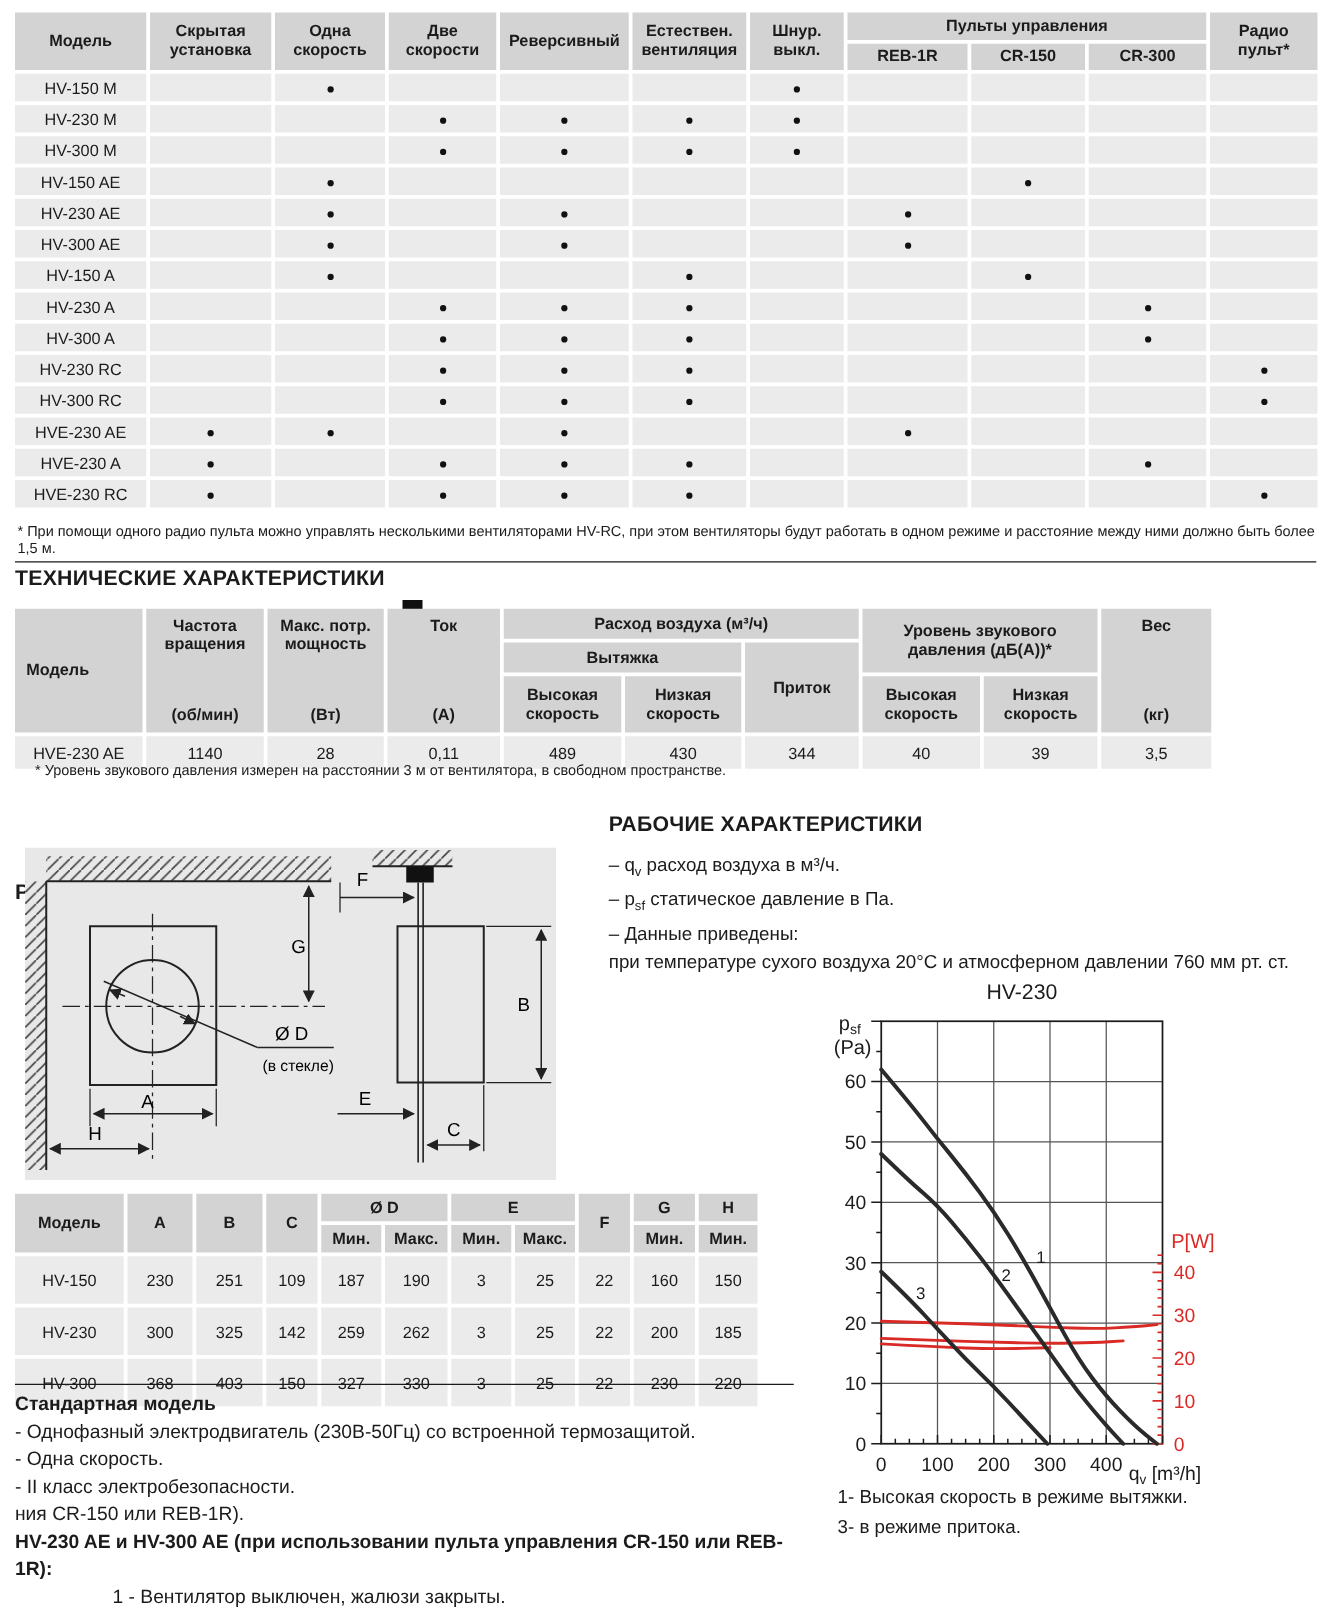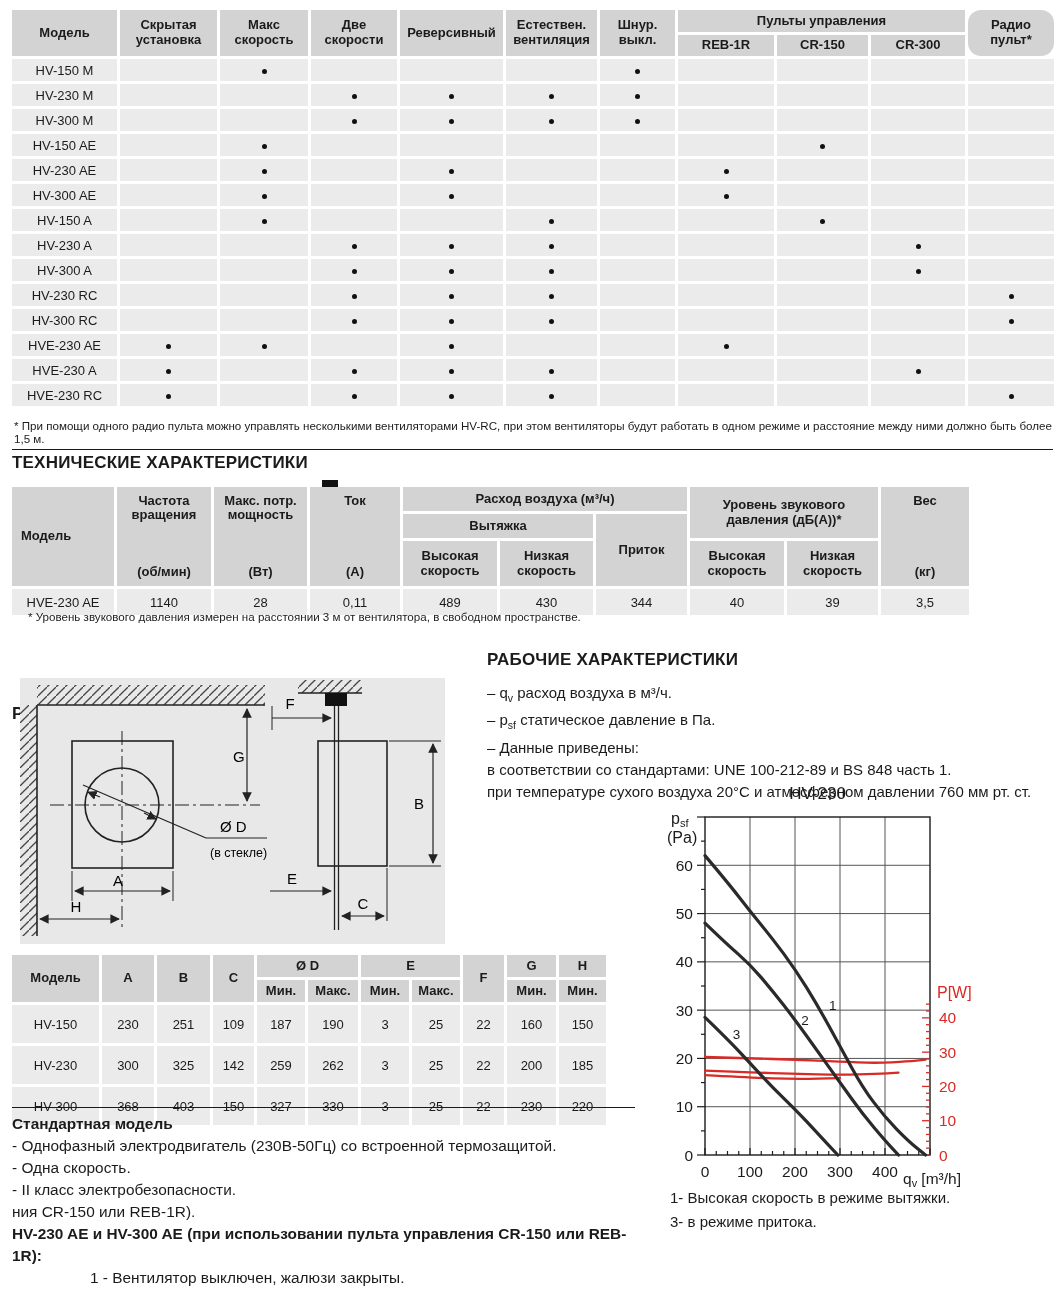--- a/index.html
+++ b/index.html
@@ -11,21 +11,21 @@
   
   table.grid { border-collapse:separate; border-spacing:3px; table-layout:fixed; }
   table.grid th, table.grid td { background:#ebebeb; font-size:13px; text-align:center; vertical-align:middle; padding:1px 2px; }
   table.grid th { background:#d3d3d3; font-weight:bold; line-height:1.15; }
   td.model-cell, th.model-h { text-align:left; padding-left:9px; }
   
   .features-wrap { position:absolute; left:9px; top:7px; }
   .features-wrap td { height:22px; }
   .features-wrap thead tr:first-child th { height:22px; }
   .features-wrap thead tr:last-child th { height:21px; }
-  th.radio-h { vertical-align:top; padding-top:5px;border-radius:13px; }
+  th.radio-h { vertical-align:top; padding-top:5px; }
   .dot { display:inline-block; width:5px; height:5px; border-radius:50%; background:#111; vertical-align:middle; }
   .footnote { position:absolute; font-size:11.6px; color:#1b1b1b; }
   .fn-top { left:14px; top:419px; width:1044px; }
   .fn-tech { left:28px; top:610px; width:900px; }
   .divider { position:absolute; height:1.4px; background:#1a1a1a; }
   .div-1 { left:12px; top:449px; width:1041px; }
   .div-2 { left:12px; top:1107px; width:623px; }
   h2.sec { position:absolute; font-size:17px; font-weight:bold; letter-spacing:0.2px; color:#1b1b1b; }
   .h-tech { left:12px; top:453px;text-align:right; }
   .h-sizes { left:12px; top:668px;margin-top:36px; }
@@ -70,21 +70,21 @@
           <col style="width:75px">
           <col style="width:96px">
         <col style="width:91px">
           <col style="width:94px">
           <col style="width:86px">
       </colgroup>
       <thead>
         <tr>
           <th rowspan="2" class="model-h">Модель</th>
           <th rowspan="2">Скрытая установка</th>
-          <th rowspan="2">Макс скорость</th>
+          <th rowspan="2">Одна скорость</th>
           <th rowspan="2">Две скорости</th>
           <th rowspan="2">Реверсивный</th>
           <th rowspan="2">Естествен. вентиляция</th>
           <th rowspan="2">Шнур. выкл.</th>
           <th colspan="3">Пульты управления</th>
           <th rowspan="2" class="radio-h">Радио пульт*</th>
         </tr>
         <tr>
           <th>REB-1R</th>
           <th>CR-150</th>
@@ -509,21 +509,20 @@
           </tr>
         </tbody>
     </table>
   </div>
 
   <h2 class="sec h-work">РАБОЧИЕ ХАРАКТЕРИСТИКИ</h2>
   <div class="work-lines" id="work-lines">
       <div>– q<sub>v</sub> расход воздуха в м³/ч.</div>
       <div>– p<sub>sf</sub> статическое давление в Па.</div>
       <div>– Данные приведены:</div>
-      <div>в соответствии со стандартами: UNE 100-212-89 и BS 848 часть 1.</div>
       <div>при температуре сухого воздуха 20°С и атмосферном давлении 760 мм рт. ст.</div>
     </div>
 
   <div class="chart">
     <svg id="chart-svg" width="419" height="415" viewBox="0 0 419 415">
         <text x="172.5" y="19" font-size="17" text-anchor="middle" fill="#1b1b1b"><tspan>HV-230</tspan></text>
         <text x="26" y="44" font-size="16" fill="#1b1b1b"><tspan>p</tspan><tspan dy="3" font-size="70%">sf</tspan><tspan dy="-3"></tspan></text>
         <text x="22" y="63" font-size="16" fill="#1b1b1b"><tspan>(Pa)</tspan></text>
         <text x="292" y="218" font-size="16" fill="#d92a25"><tspan>P[W]</tspan></text>
         <text x="258" y="404" font-size="15.5" fill="#1b1b1b"><tspan>q</tspan><tspan dy="3" font-size="70%">v</tspan><tspan dy="-3"> [m³/h]</tspan></text>

